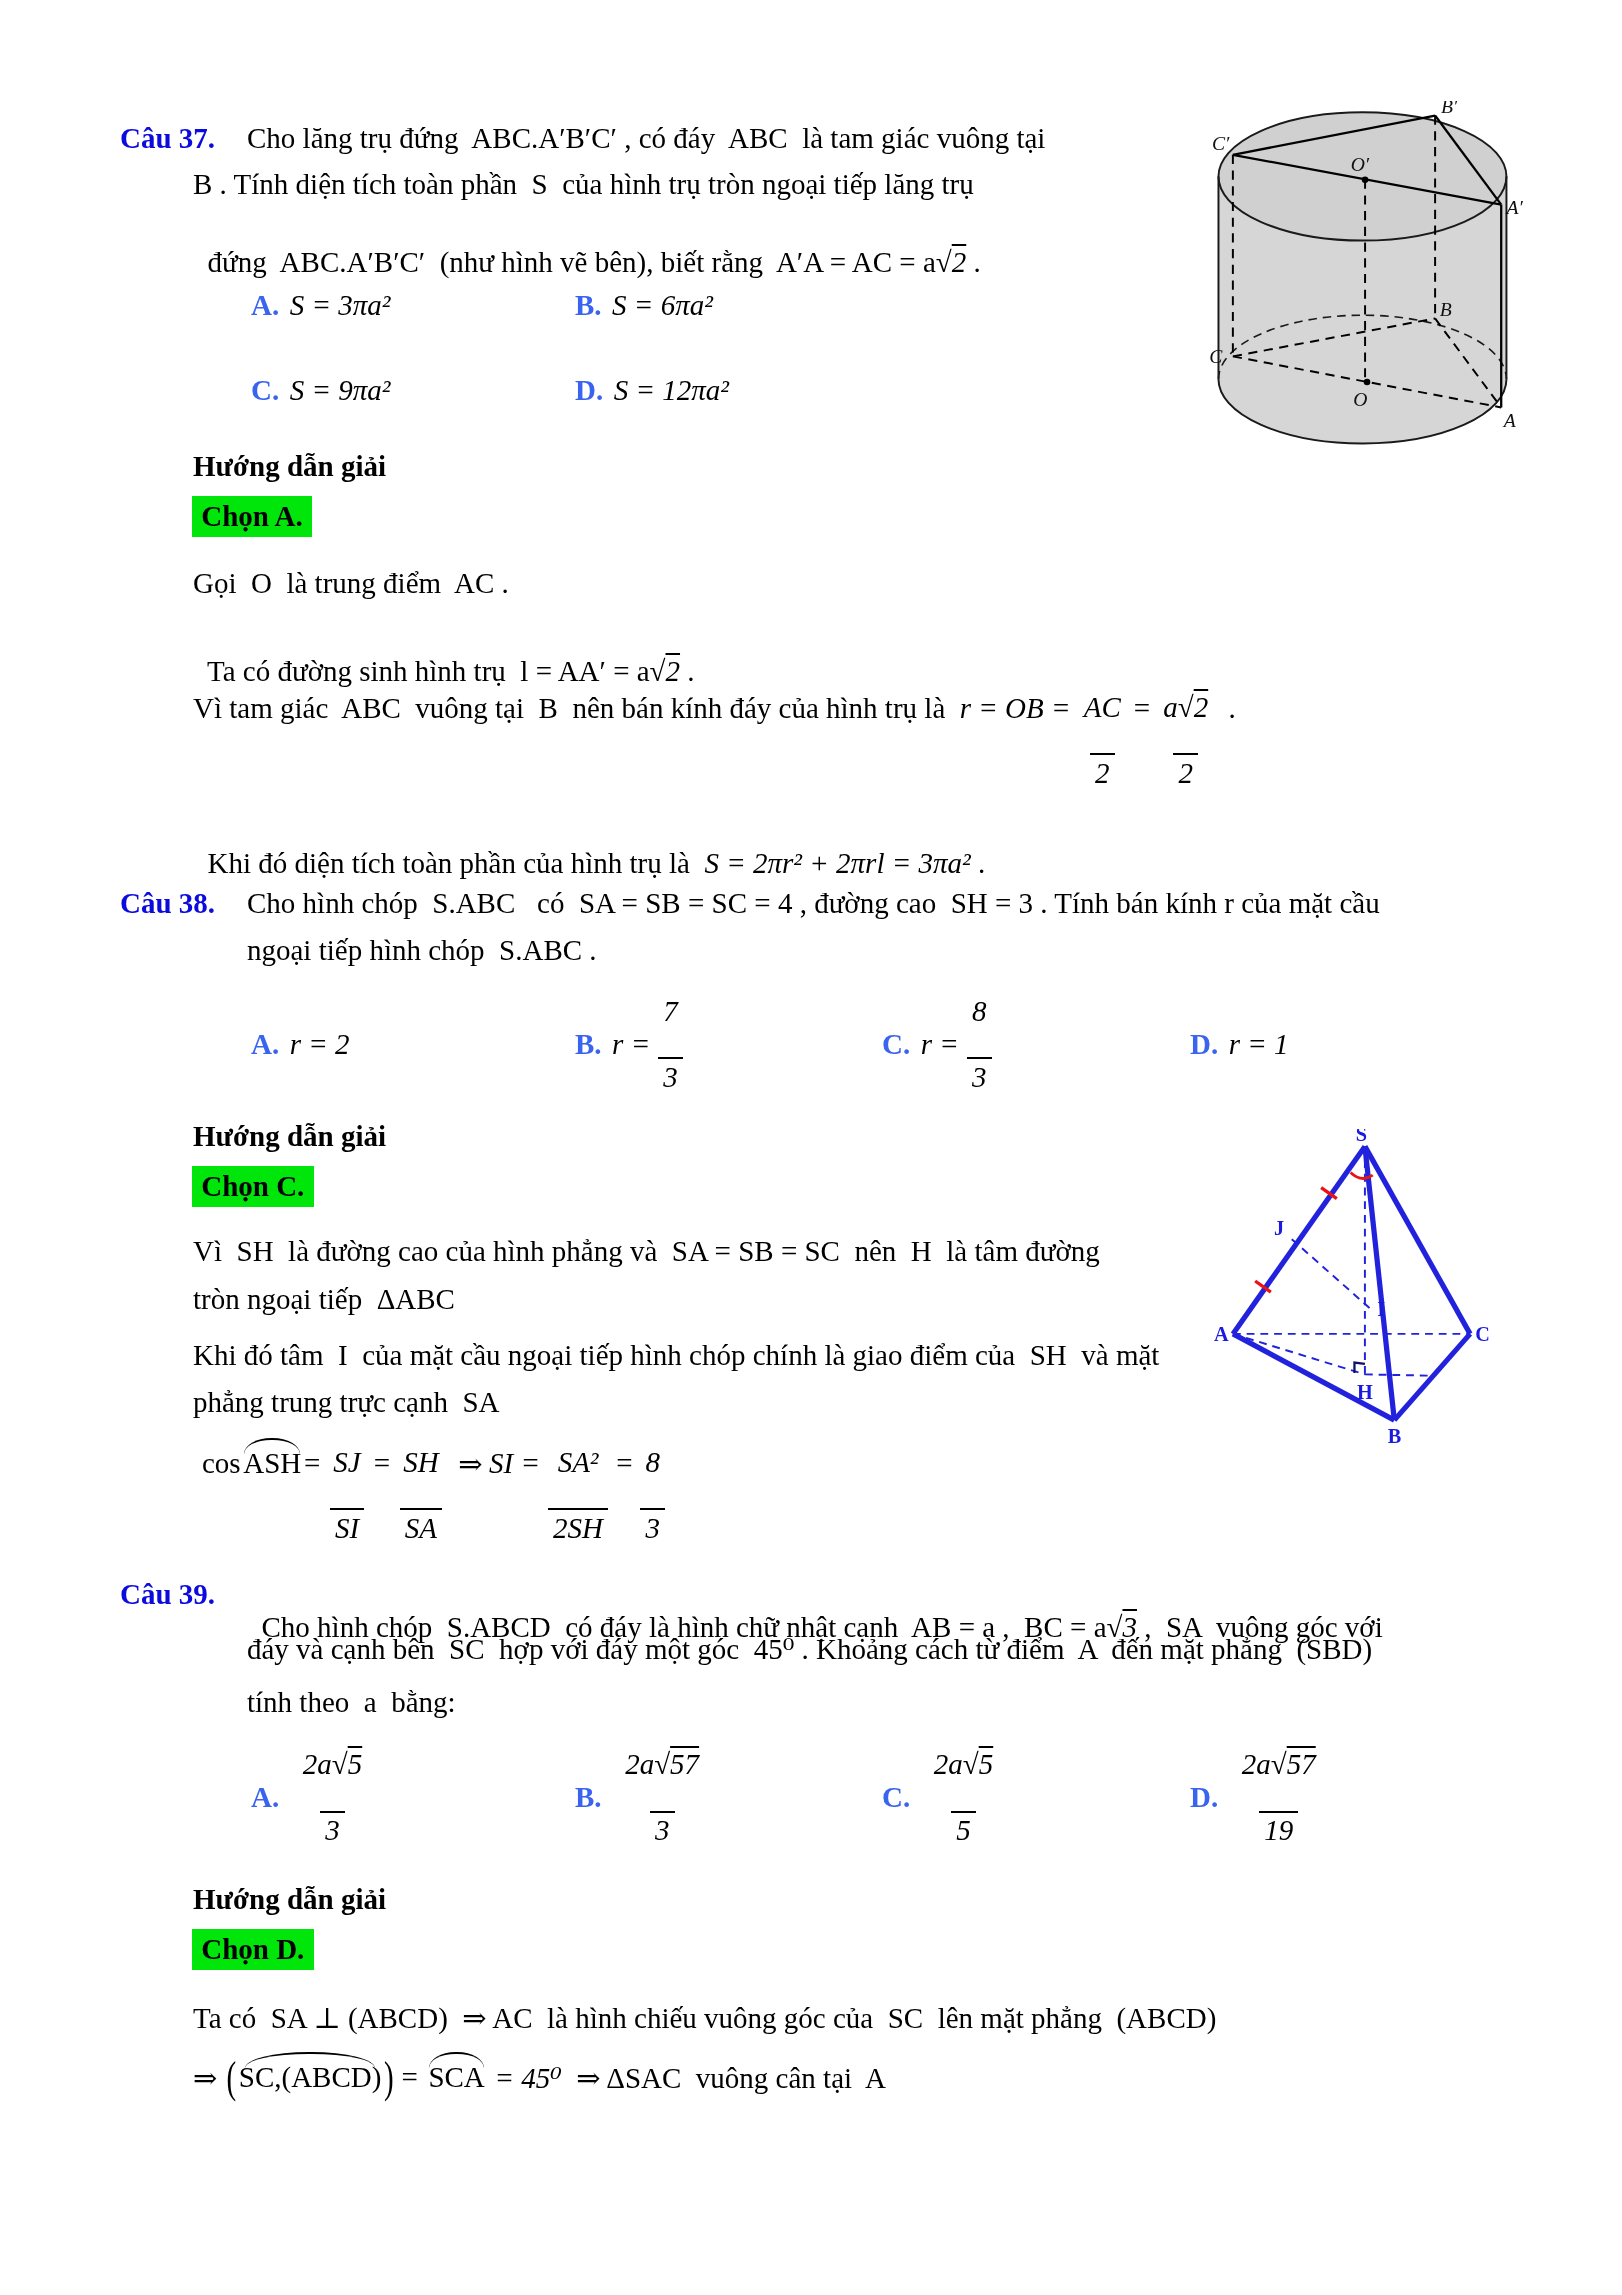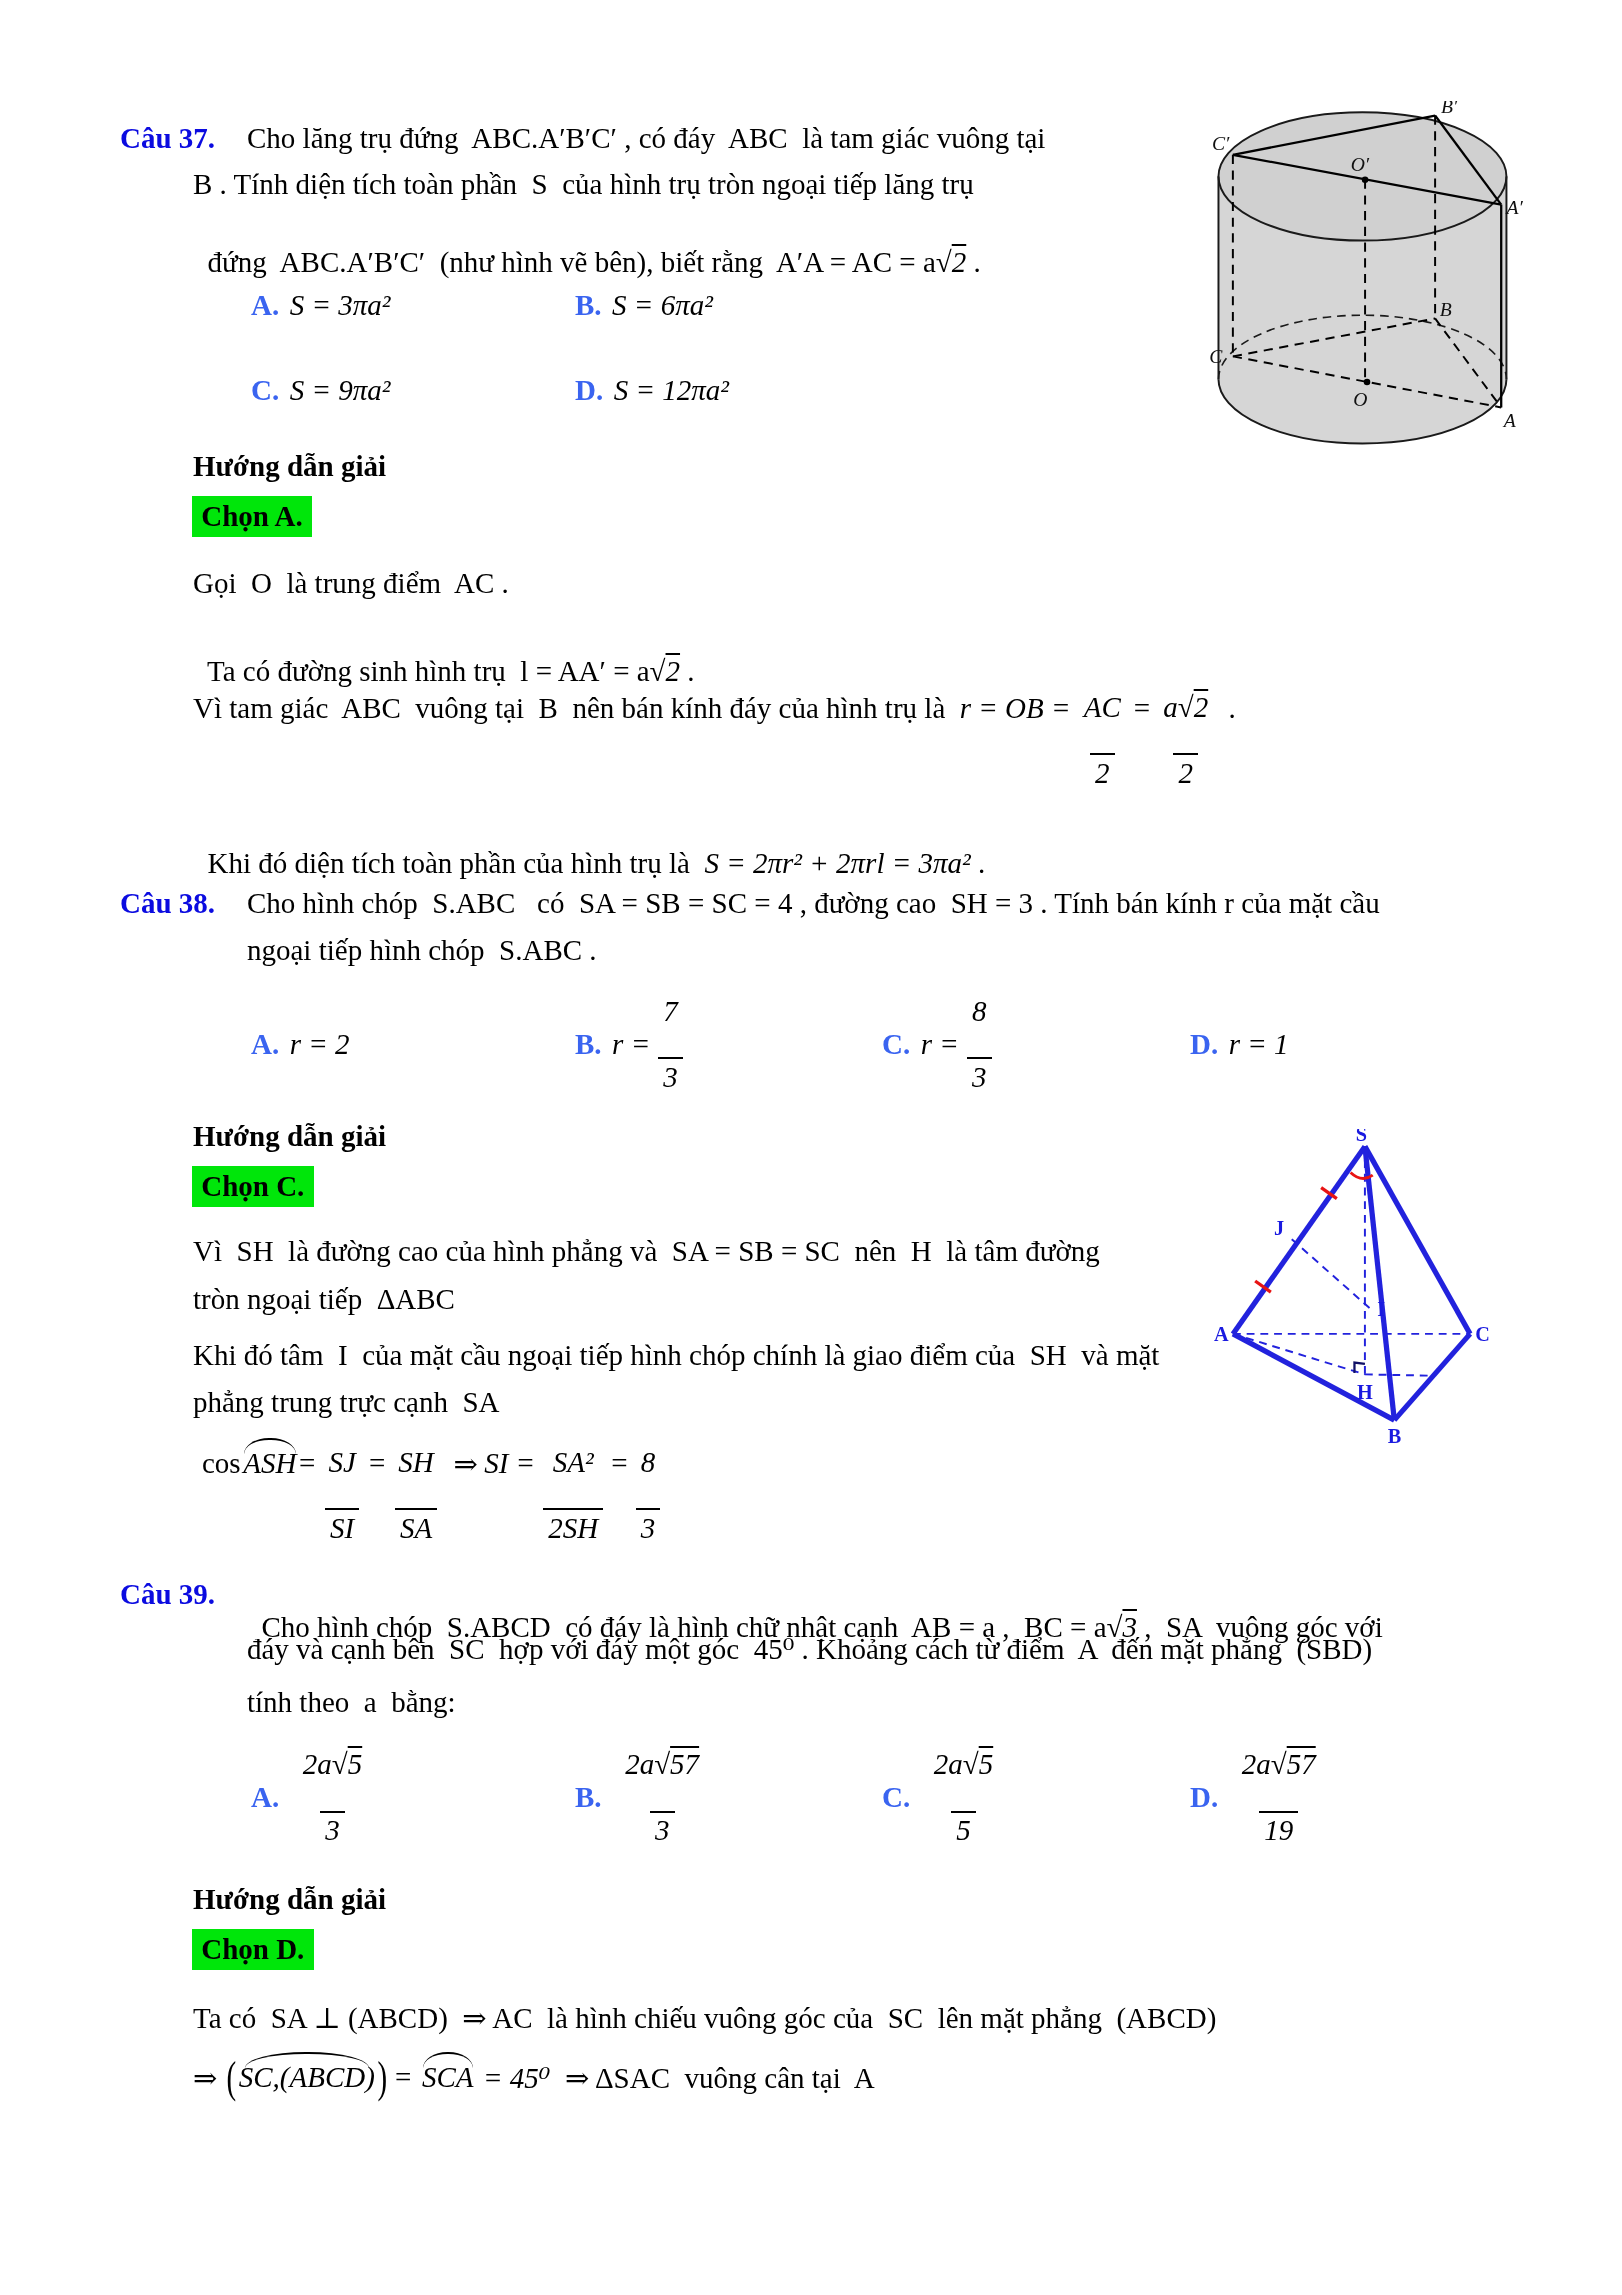--- a/index.html
+++ b/index.html
@@ -20,21 +20,21 @@
   .math{font-style:italic;}
   .hl{display:inline-block;background:var(--green);font-weight:bold;padding:3.9px 9.2px;}
   .row{display:flex;align-items:flex-start;}
   .optcell{position:absolute;display:flex;align-items:center;white-space:pre;}
   .frac{display:inline-flex;flex-direction:column;align-items:center;
         font-style:italic;margin:0 7.9px;vertical-align:middle;text-align:center;gap:28px;}
   .frac .num{display:block;padding:0 5.2px 2.6px 5.2px;line-height:1.05;}
   .frac .den{display:block;border-top:2px solid #000;padding:2.6px 5.2px 0 5.2px;line-height:1.05;}
   .sqrt{font-style:italic;}
   .sqrt .v{text-decoration:overline;}
-  .hat{position:relative;display:inline-block;font-style:italic;padding:0 2.6px;}
+  .hat{position:relative;display:inline-block;padding:0 2.6px;}
   .hat::before{content:"";position:absolute;left:6%;right:6%;top:-9.2px;height:14.4px;
     border-top:2.6px solid #000;border-radius:50% 50% 0 0 / 100% 100% 0 0;}
   .stretch{display:inline-block;transform:scaleY(1.55);transform-origin:center;}
   svg text{font-family:"Liberation Serif","DejaVu Serif",serif;}
   .cyl-label{font-style:italic;font-size:30px;fill:#111;}
   .pyr-label{font-weight:bold;font-size:31px;fill:var(--figblue);}
 </style>
 </head>
 <body>
 

